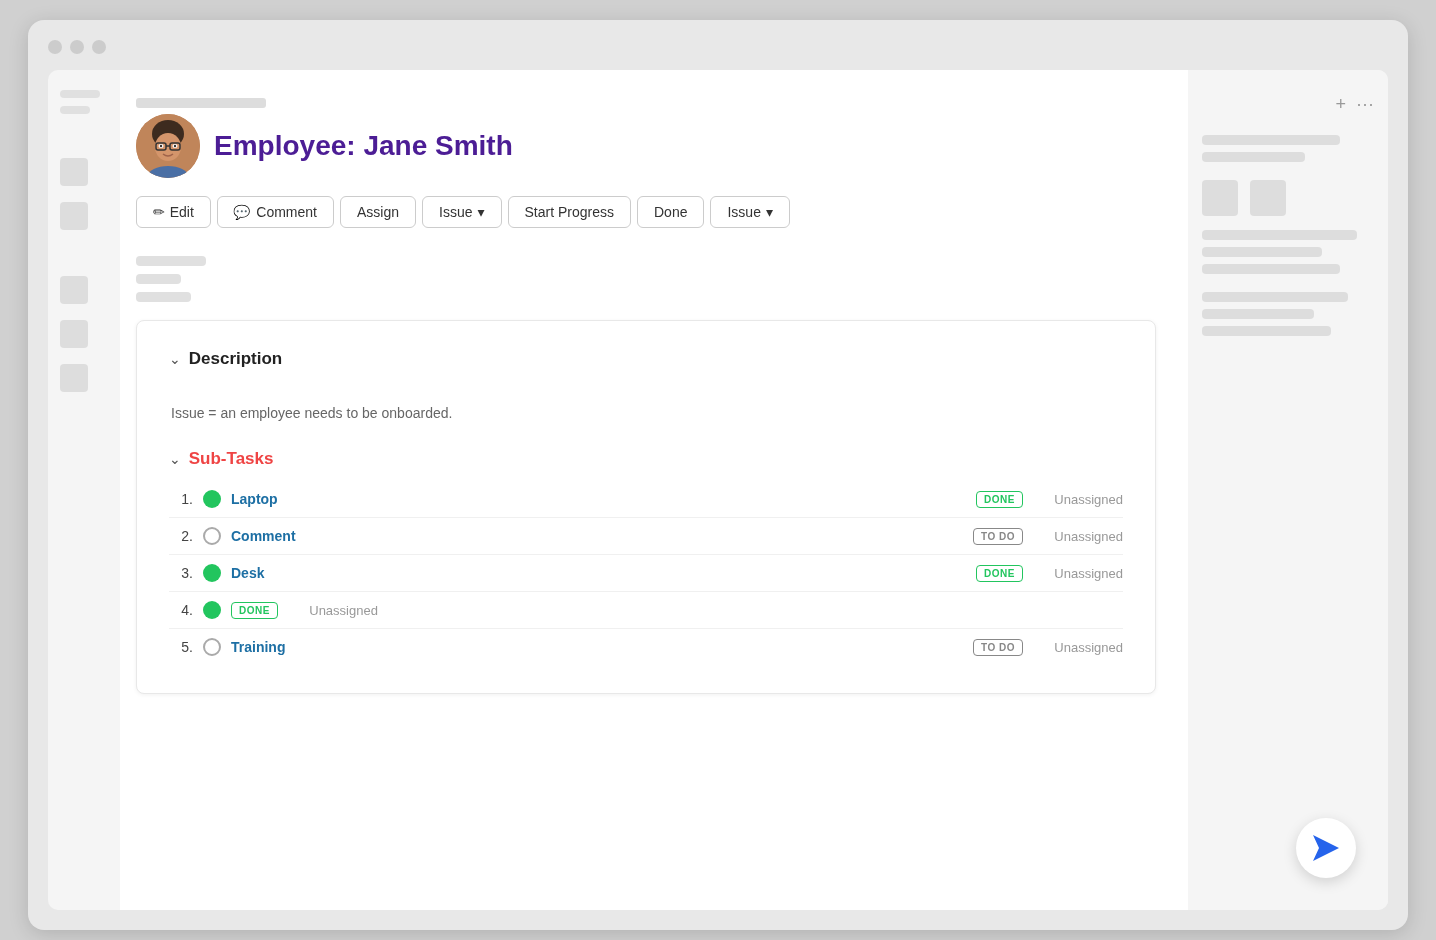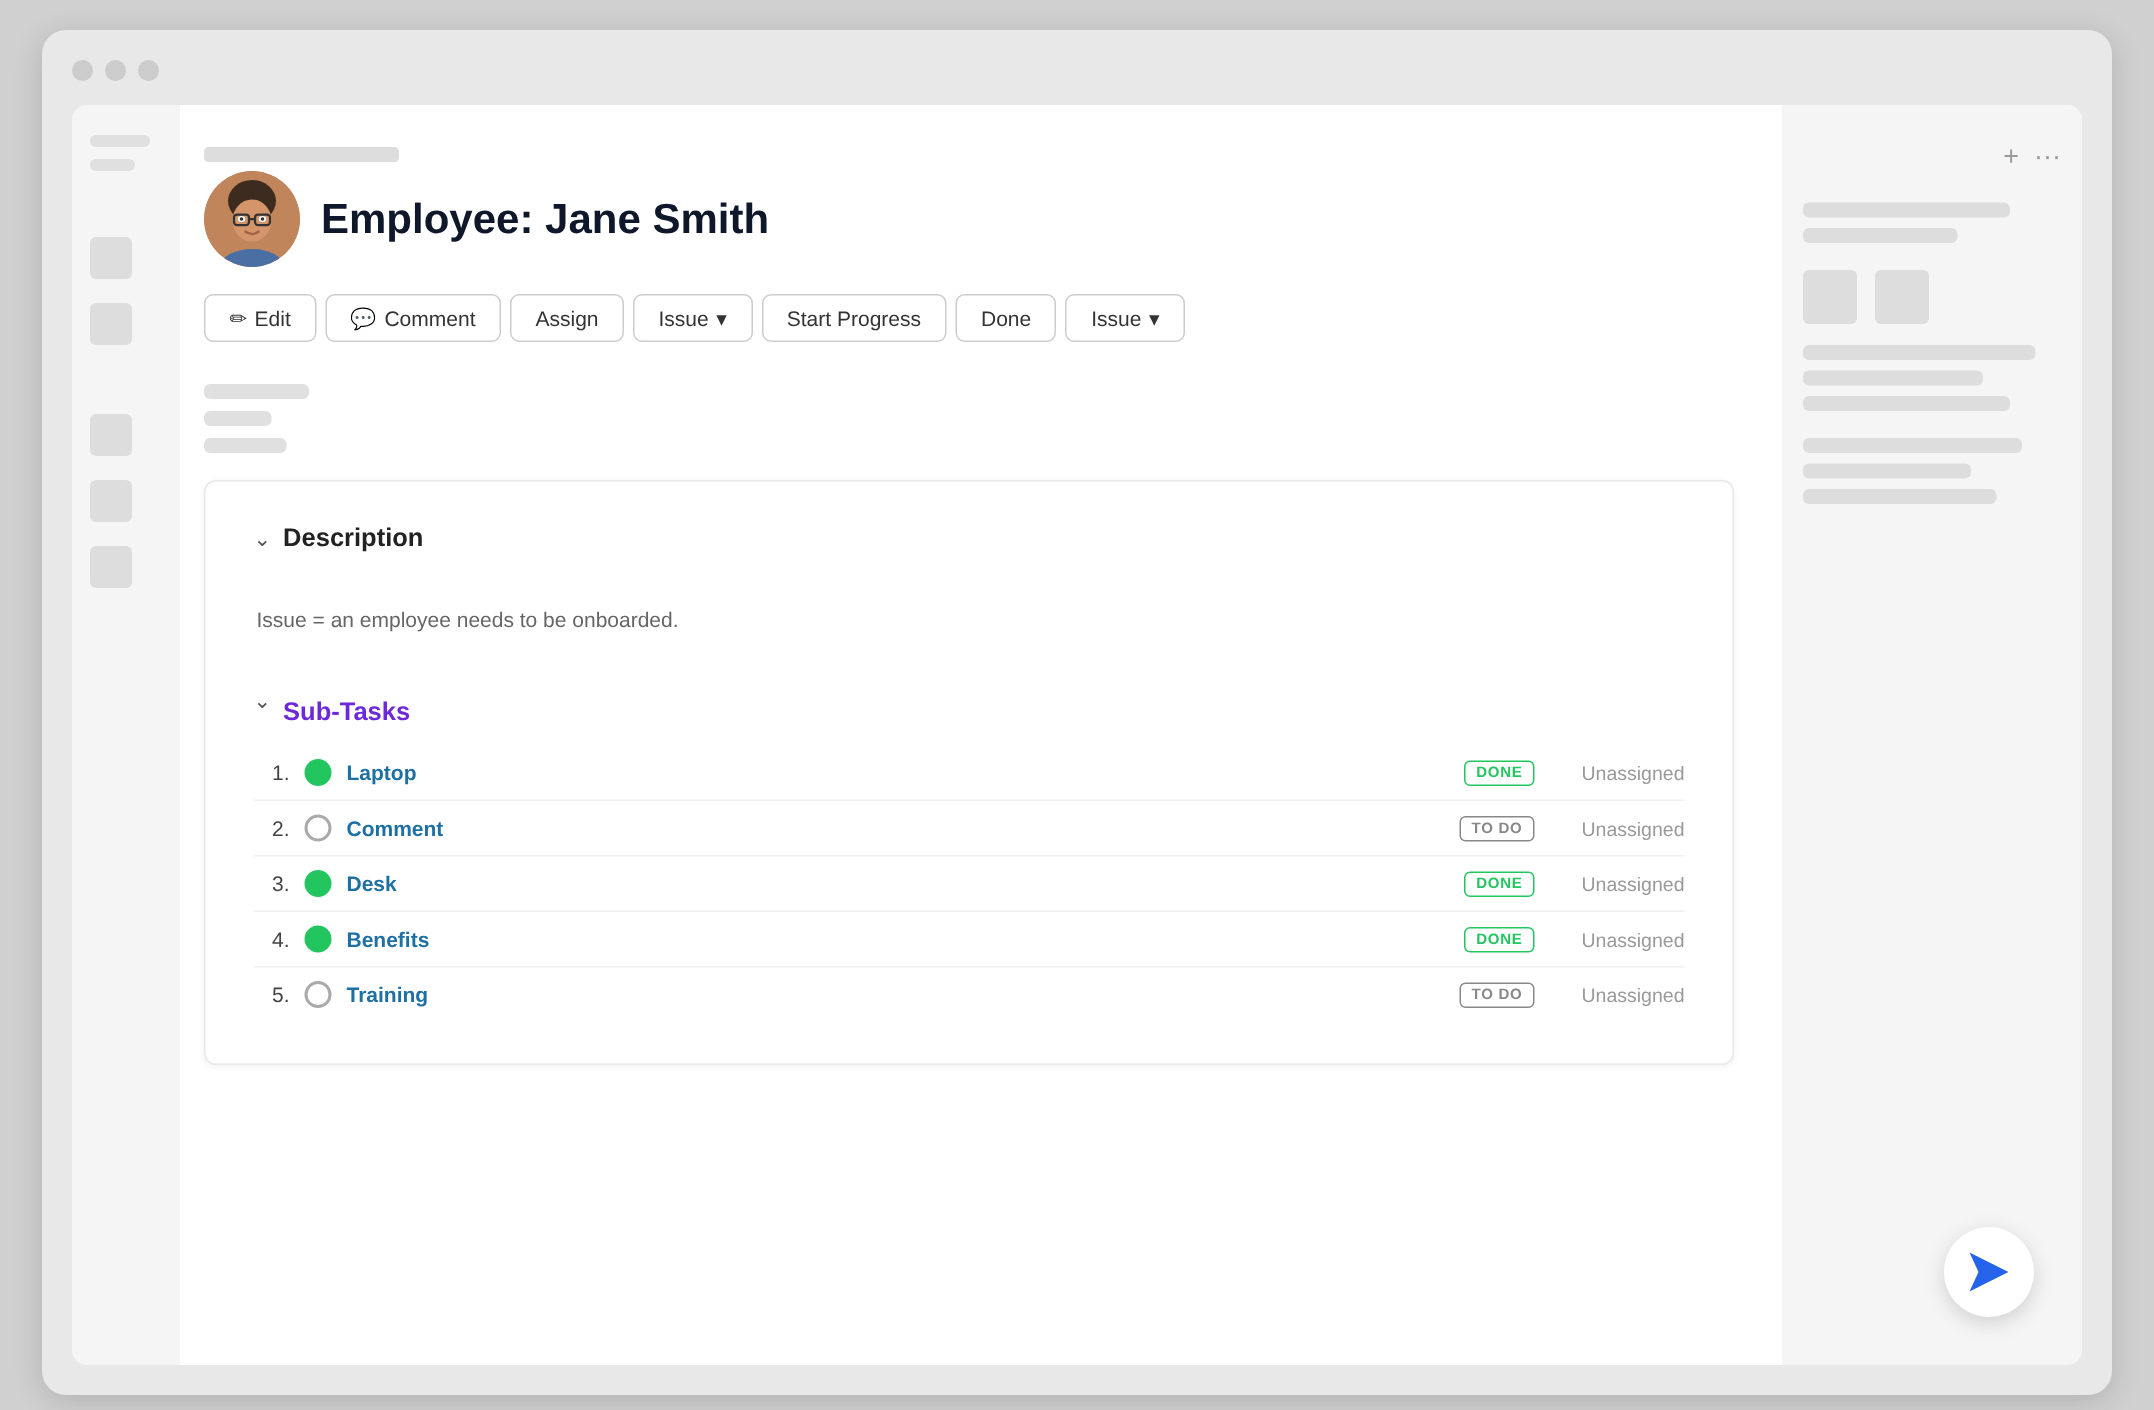--- a/index.html
+++ b/index.html
@@ -79,21 +79,21 @@
       flex-shrink: 0;
       background: #c0855a;
       display: flex;
       align-items: center;
       justify-content: center;
     }
     
     .page-title {
       font-size: 28px;
       font-weight: 800;
-      color: #0f172a;
+      color: #4c1d95;
     }
 
     
     .breadcrumb-area {
       margin-bottom: 6px;
     }
     .breadcrumb-bar {
       background: #ddd;
       border-radius: 3px;
       height: 10px;
@@ -164,22 +164,21 @@
       margin-bottom: 28px;
       margin-left: 2px;
       margin-top: 36px;
     }
 
     
     .subtasks-section { }
     .subtasks-title {
       font-size: 17px;
       font-weight: 700;
-      color: #6d28d9;
-      margin-top: 16px;
+      color: #ef4444;
     }
 
     .subtask-list {
       margin-top: 12px;
     }
     .subtask-row {
       display: flex;
       align-items: center;
       padding: 9px 0;
       border-bottom: 1px solid #f0f0f0;
@@ -429,21 +428,20 @@
               <div class="subtask-row">
       <span class="subtask-num">3.</span>
       <span class="subtask-status-dot dot-done"></span>
       <a class="subtask-name" href="#">Desk</a>
       <span class="status-badge badge-done">DONE</span>
       <span class="subtask-assignee">Unassigned</span>
     </div>
               <div class="subtask-row">
       <span class="subtask-num">4.</span>
       <span class="subtask-status-dot dot-done"></span>
-      <a class="subtask-name" href="#">Benefits</a>
       <span class="status-badge badge-done">DONE</span>
       <span class="subtask-assignee">Unassigned</span>
     </div>
               <div class="subtask-row">
       <span class="subtask-num">5.</span>
       <span class="subtask-status-dot dot-todo"></span>
       <a class="subtask-name" href="#">Training</a>
       <span class="status-badge badge-todo">TO DO</span>
       <span class="subtask-assignee">Unassigned</span>
     </div>

